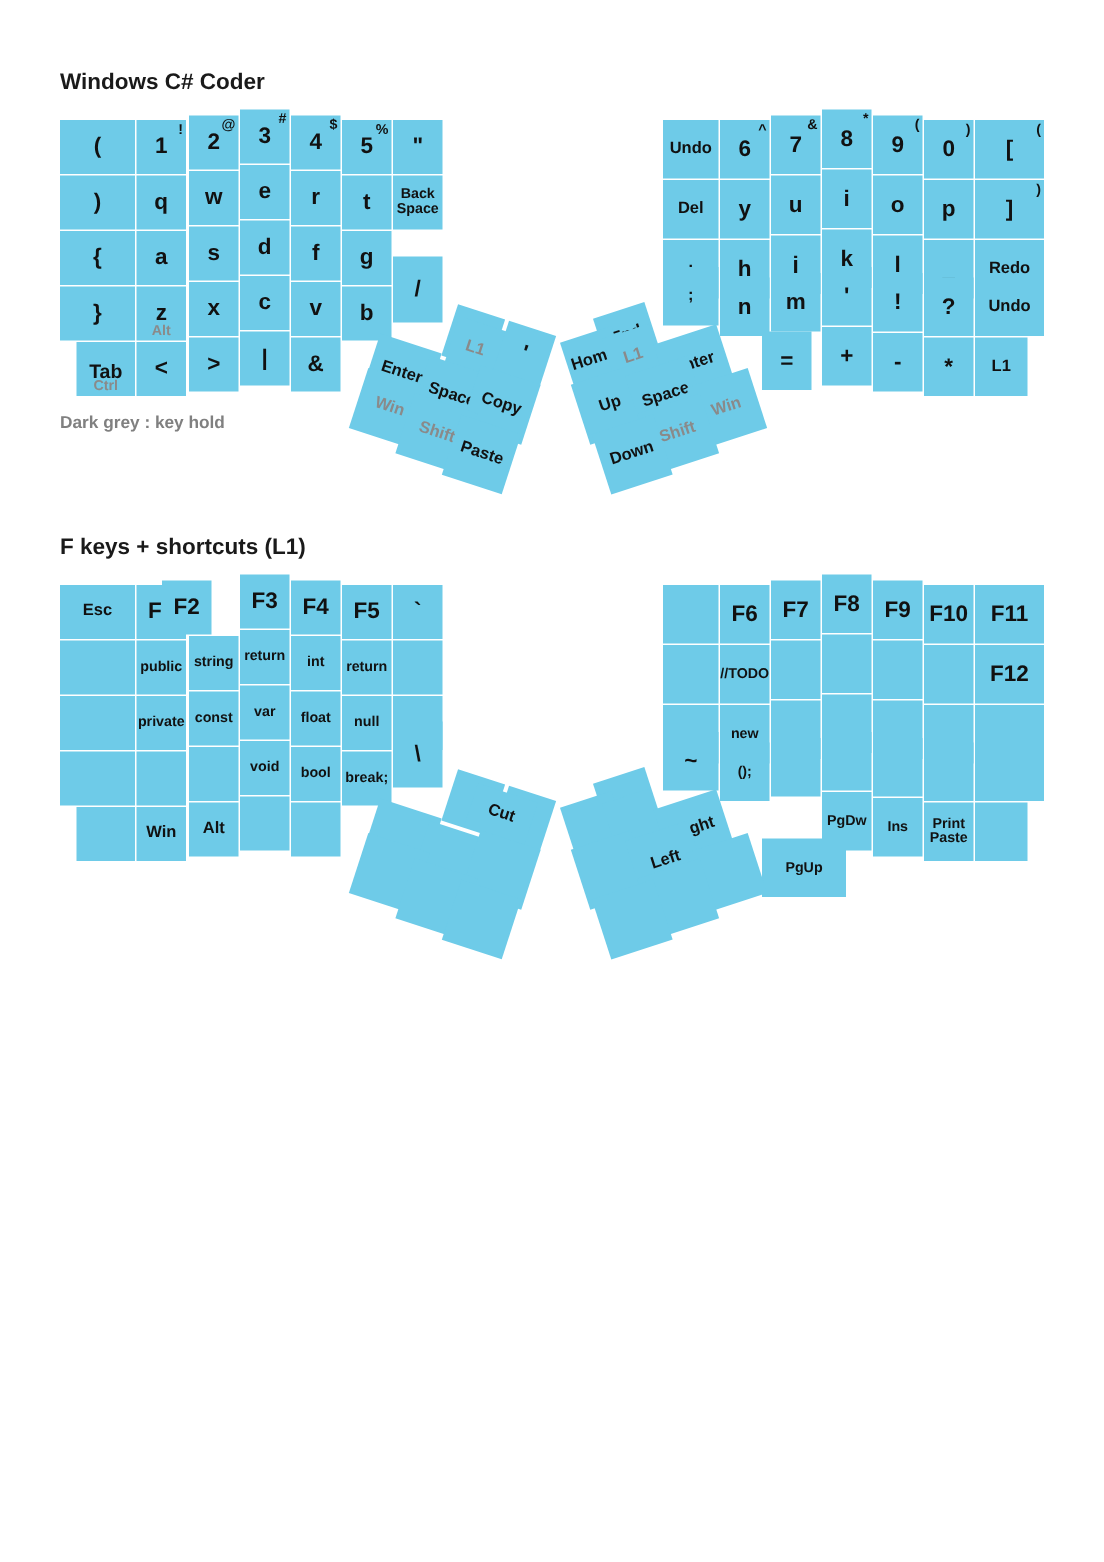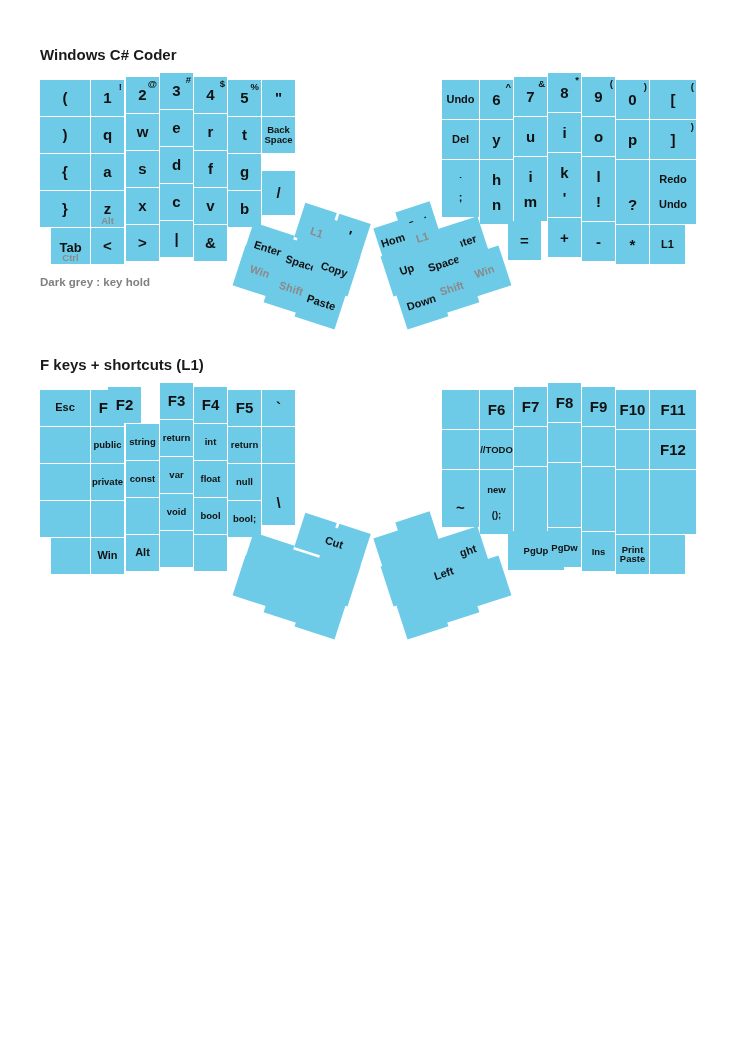--- a/index.html
+++ b/index.html
@@ -400,21 +400,21 @@
   <div class="key" style="left:126px;top:498px;width:33px;height:36px;">
     <div class="main tiny"></div>
   </div>
   <div class="key" style="left:160px;top:494px;width:33px;height:36px;">
     <div class="main tiny">void</div>
   </div>
   <div class="key" style="left:194px;top:498px;width:33px;height:36px;">
     <div class="main tiny">bool</div>
   </div>
   <div class="key" style="left:228px;top:501px;width:33px;height:36px;">
-    <div class="main tiny">bool;</div>
+    <div class="main tiny">break;</div>
   </div>
   <div class="key" style="left:262px;top:481px;width:33px;height:44px;">
     <div class="main">\</div>
   </div>
 
   <div class="key" style="left:51px;top:538px;width:39px;height:36px;">
     <div class="main tiny"></div>
   </div>
   <div class="key" style="left:91px;top:538px;width:33px;height:36px;">
     <div class="main small">Win</div>
@@ -538,21 +538,21 @@
   <div class="key" style="left:582px;top:492px;width:33px;height:39px;">
     <div class="main tiny"></div>
   </div>
   <div class="key" style="left:616px;top:495px;width:33px;height:39px;">
     <div class="main tiny"></div>
   </div>
   <div class="key" style="left:650px;top:495px;width:46px;height:39px;">
     <div class="main tiny"></div>
   </div>
 
-  <div class="key" style="left:508px;top:531px;width:56px;height:39px;">
+  <div class="key" style="left:508px;top:559px;width:56px;height:39px;">
     <div class="main tiny">PgUp</div>
   </div>
   <div class="key" style="left:548px;top:528px;width:33px;height:39px;">
     <div class="main tiny">PgDw</div>
   </div>
   <div class="key" style="left:582px;top:532px;width:33px;height:39px;">
     <div class="main tiny">Ins</div>
   </div>
   <div class="key" style="left:616px;top:535px;width:33px;height:39px;">
     <div class="main tiny">Print Paste</div>

